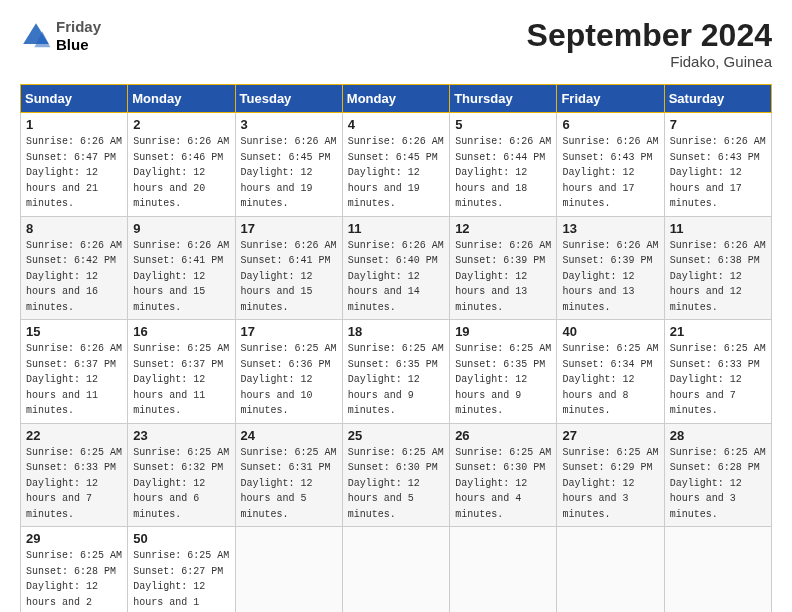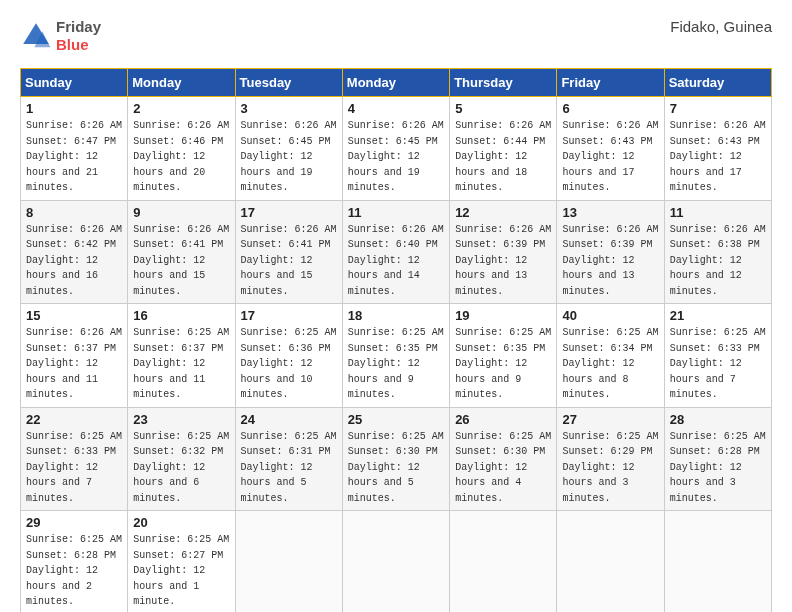--- a/index.html
+++ b/index.html
@@ -24,21 +24,21 @@
       display: flex;
       align-items: center;
       gap: 4px;
     }
     .logo-text {
       font-size: 15px;
       font-weight: bold;
       line-height: 1.2;
     }
     .logo-general { color: #555; }
-    .logo-blue { color: #ef4444; }
+    .logo-blue { color: #000000; }
     .logo-icon {
       width: 32px;
       height: 32px;
     }
     .title-block {
       text-align: right;
     }
     .month-title {
       font-size: 32px;
       font-weight: bold;
@@ -101,20 +101,21 @@
       <svg class="logo-icon" viewBox="0 0 40 40">
         <polygon points="20,4 36,30 4,30" fill="#1a5cba" opacity="0.85"></polygon>
         <polygon points="28,14 38,34 18,34" fill="#1a5cba" opacity="0.5"></polygon>
       </svg>
       <div class="logo-text">
         <span class="logo-general">Friday</span><br>
         <span class="logo-blue">Blue</span>
       </div>
     </div>
     <div class="title-block">
+      <div class="month-title">September 2024</div>
       <div class="location">Fidako, Guinea</div>
     </div>
   </div>
 
   <table class="calendar-table">
     <thead>
       <tr>
       <th>Sunday</th>
           <th>Monday</th>
           <th>Tuesday</th>
@@ -244,21 +245,21 @@
         <span class="day-num">28</span>
         <span class="day-info">Sunrise: 6:25 AM<br>Sunset: 6:28 PM<br>Daylight: 12 hours and 3 minutes.</span>
       </td>
         </tr>
         <tr>
           <td>
         <span class="day-num">29</span>
         <span class="day-info">Sunrise: 6:25 AM<br>Sunset: 6:28 PM<br>Daylight: 12 hours and 2 minutes.</span>
       </td>
           <td>
-        <span class="day-num">20</span>
+        <span class="day-num">50</span>
         <span class="day-info">Sunrise: 6:25 AM<br>Sunset: 6:27 PM<br>Daylight: 12 hours and 1 minute.</span>
       </td>
           <td class="empty-cell"></td>
           <td class="empty-cell"></td>
           <td class="empty-cell"></td>
           <td class="empty-cell"></td>
           <td class="empty-cell"></td>
         </tr>
       </tbody>
   </table>

